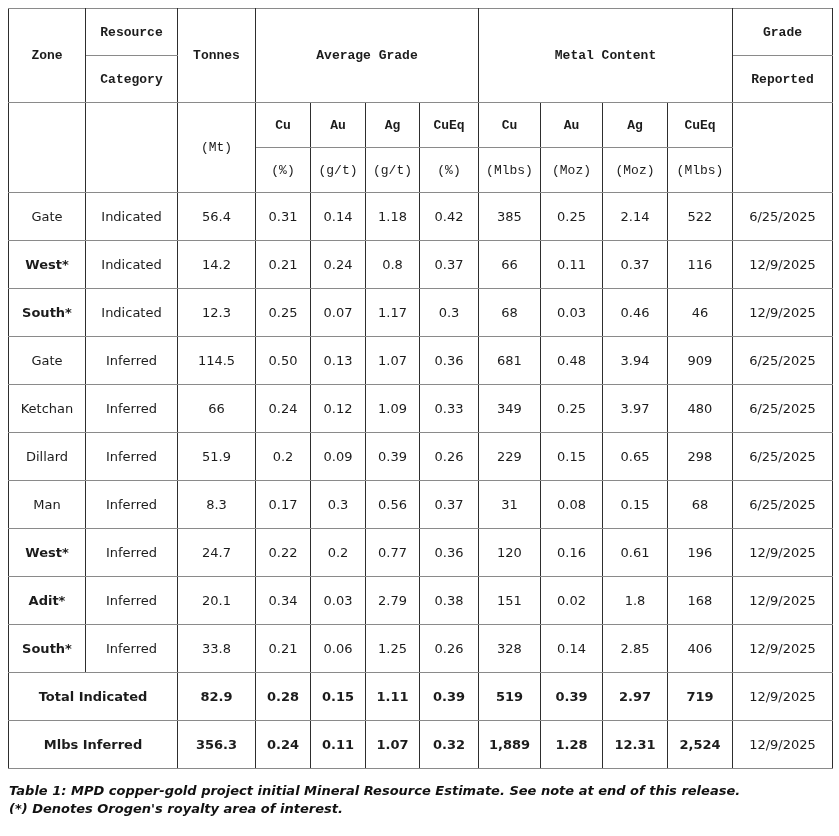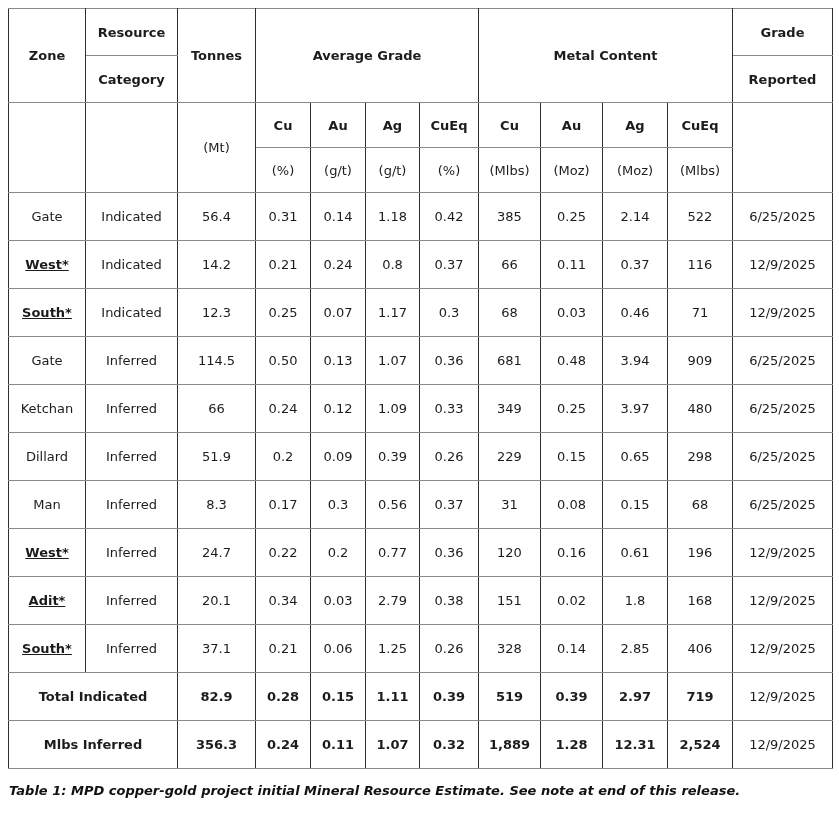--- a/index.html
+++ b/index.html
@@ -24,28 +24,28 @@
   table.mrt th, table.mrt td {
     border-top: 1px solid #8a8a8a;
     border-bottom: 1px solid #8a8a8a;
     border-left: 1px solid #2e2e2e;
     border-right: 1px solid #2e2e2e;
     text-align: center;
     vertical-align: middle;
     padding: 2px 3px;
     overflow: hidden;
   }
-  table.mrt thead th { font-weight: bold; }
+  table.mrt thead th { font-weight: bold; font-family: Liberation Mono, monospace; }
   table.mrt thead th.unit { font-weight: normal; }
   tr.hr1 { height: 47px; }
   tr.hr2 { height: 47px; }
   tr.hr3 { height: 45px; }
   tr.hr4 { height: 45px; }
   tbody tr { height: 48px; }
-  td.zone-bold { font-weight: bold; text-decoration: underline; }
+  td.zone-bold { font-weight: bold; }
   tr.total-row td { font-weight: bold; }
   tr.total-row td.date-cell { font-weight: normal; }
   td.total-label {
     text-align: left;
     padding-left: 12px;
     font-weight: bold;
   }
   .caption {
     margin: 13px 0 0 1px;
     font-weight: bold;
@@ -146,21 +146,21 @@
           <td class="zone-bold">South*</td>
           <td>Indicated</td>
           <td>12.3</td>
           <td>0.25</td>
           <td>0.07</td>
           <td>1.17</td>
           <td>0.3</td>
           <td>68</td>
           <td>0.03</td>
           <td>0.46</td>
-          <td>71</td>
+          <td>46</td>
           <td class="date-cell">12/9/2025</td>
         </tr>
         <tr>
           <td>Gate</td>
           <td>Inferred</td>
           <td>114.5</td>
           <td>0.50</td>
           <td>0.13</td>
           <td>1.07</td>
           <td>0.36</td>
@@ -236,21 +236,21 @@
           <td>0.38</td>
           <td>151</td>
           <td>0.02</td>
           <td>1.8</td>
           <td>168</td>
           <td class="date-cell">12/9/2025</td>
         </tr>
         <tr>
           <td class="zone-bold">South*</td>
           <td>Inferred</td>
-          <td>37.1</td>
+          <td>33.8</td>
           <td>0.21</td>
           <td>0.06</td>
           <td>1.25</td>
           <td>0.26</td>
           <td>328</td>
           <td>0.14</td>
           <td>2.85</td>
           <td>406</td>
           <td class="date-cell">12/9/2025</td>
         </tr>
@@ -278,14 +278,15 @@
           <td>1.28</td>
           <td>12.31</td>
           <td>2,524</td>
           <td class="date-cell">12/9/2025</td>
         </tr>
       </tbody>
   </table>
 
   <div class="caption">
     <div>Table 1: MPD copper-gold project initial Mineral Resource Estimate. See note at end of this release.</div>
+    <div>(*) Denotes Orogen's royalty area of interest.</div>
   </div>
 </div>
 
 </body></html>

